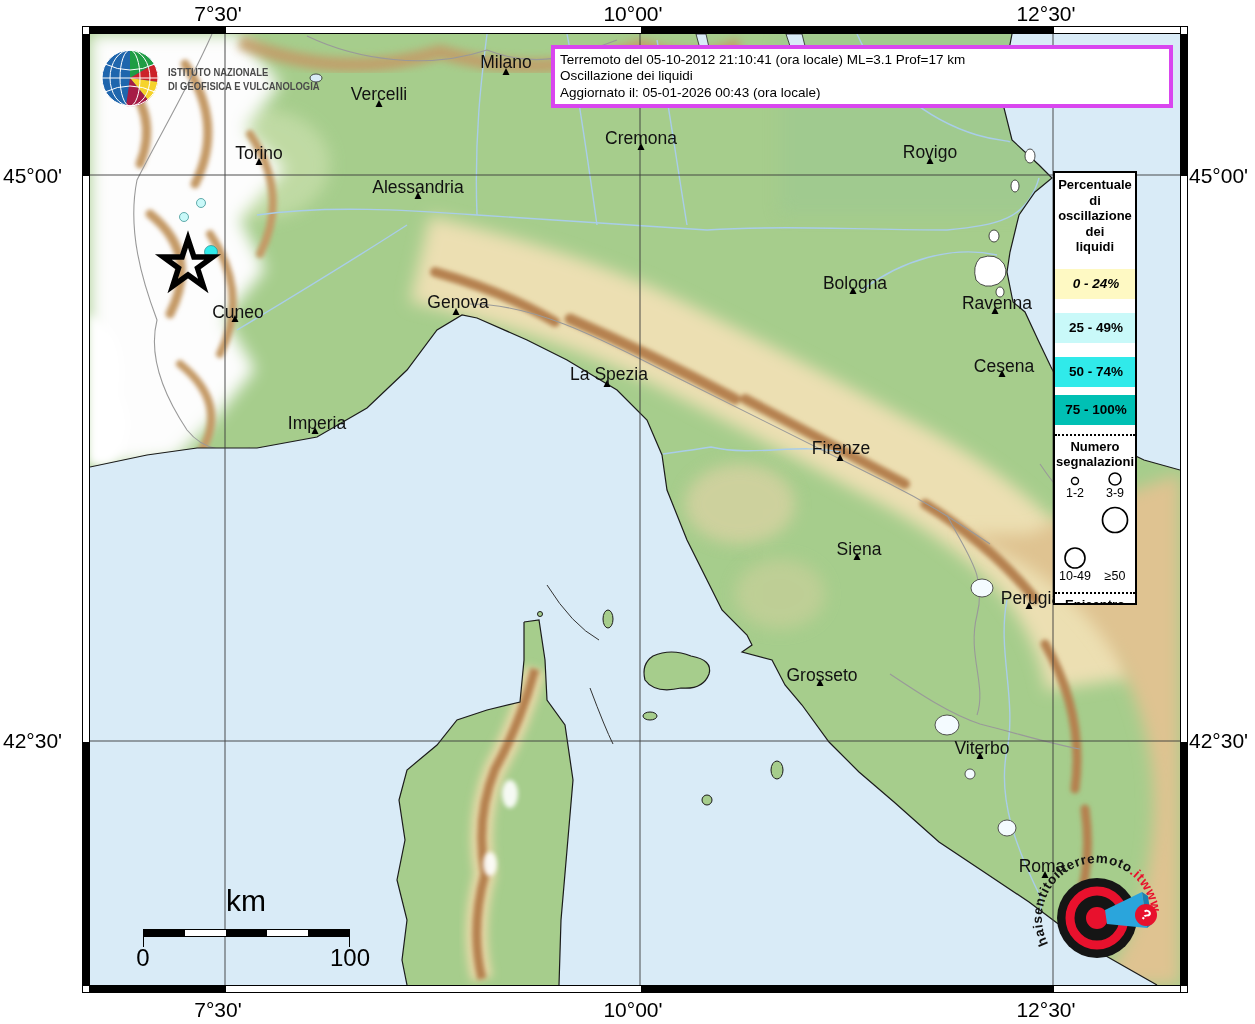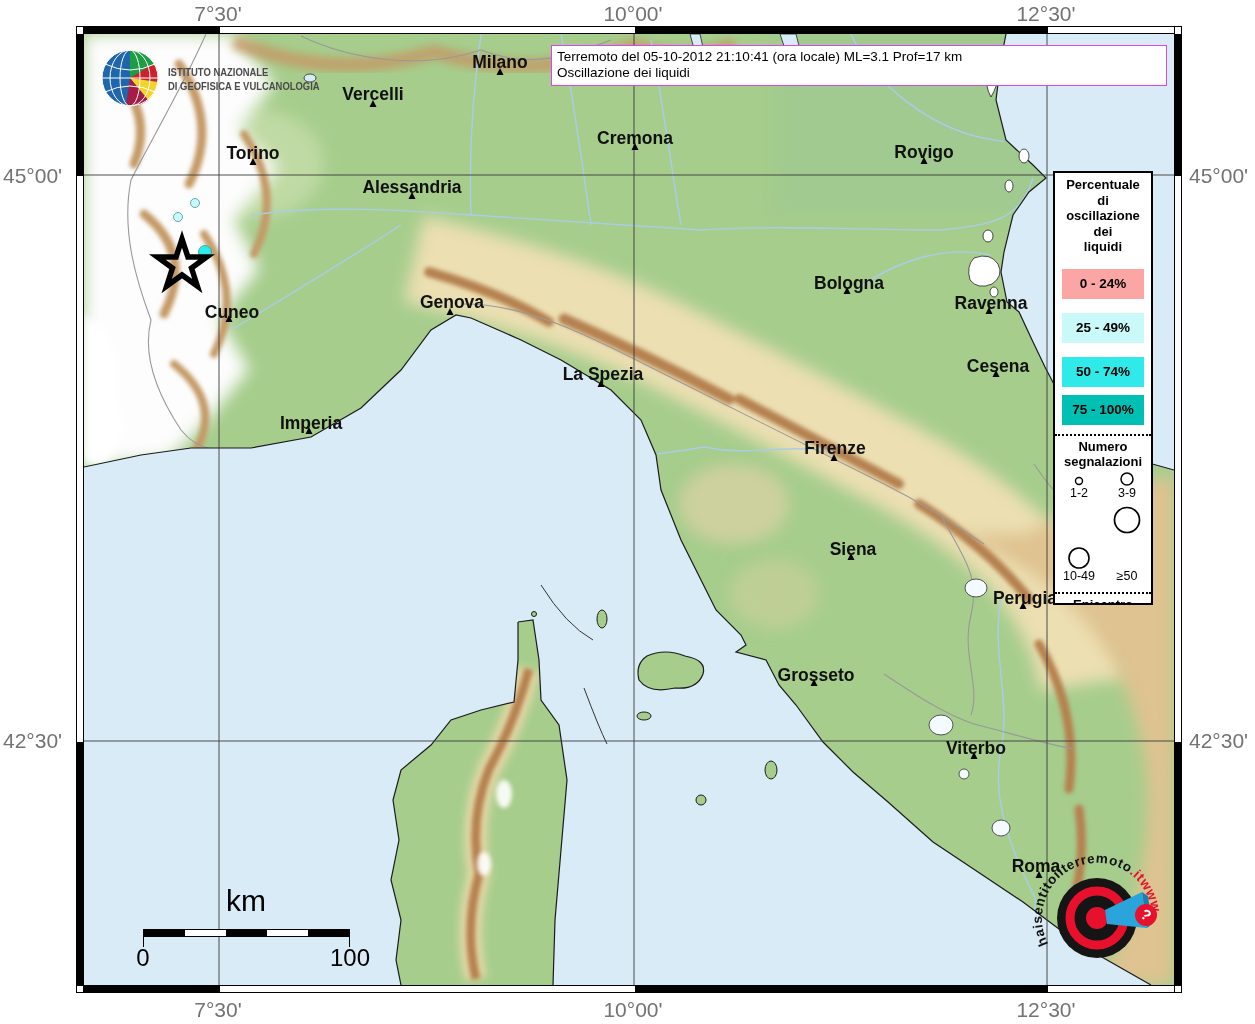--- a/index.html
+++ b/index.html
@@ -1,35 +1,35 @@
 <!DOCTYPE html>
 <html><head>
 <meta charset="utf-8">
 <style>
   html,body{margin:0;padding:0;}
   body{width:1255px;height:1024px;position:relative;background:#fff;
        font-family:"Liberation Sans",sans-serif;overflow:hidden;}
-  .axlab{position:absolute;font-size:21px;color:#737373;transform:translateX(-50%);white-space:nowrap;}
+  .axlab{position:absolute;font-size:21px;color:#000000;transform:translateX(-50%);white-space:nowrap;}
   .axlab.side{transform:none;}
   
-  .map-wrap{position:absolute;left:76px;top:26px;width:1106px;height:841px;font-weight:bold;}
+  .map-wrap{position:absolute;left:82px;top:26px;width:1106px;height:841px;}
   .bar{position:absolute;background:#fff;border:1px solid #000;box-sizing:border-box;}
   .bar-top{left:0;top:0;width:1106px;height:8px;}
   .bar-bottom{left:0;top:959px;width:1106px;height:8px;}
   .bar-left{left:0;top:0;width:8px;height:967px;}
   .bar-right{left:1098px;top:0;width:8px;height:967px;}
   .seg{position:absolute;background:#000;}
   .bar-top .seg,.bar-bottom .seg{top:0;height:6px;}
   .bar-left .seg,.bar-right .seg{left:0;width:6px;}
   .map-svg{position:absolute;left:8px;top:8px;}
   
   .info-box{position:absolute;left:551px;top:45px;width:604px;background:#fff;
-            border:1px solid #d946ef;padding:3px 5px;font-size:13.5px;line-height:16.3px;z-index:30;}
-  
-  .legend{position:absolute;left:1053px;top:171px;width:100px;height:434px;background:#fff;
+            border:4px solid #d946ef;padding:3px 5px;font-size:13.5px;line-height:16.3px;z-index:30;}
+  
+  .legend{position:absolute;left:1053px;top:171px;width:84px;height:434px;background:#fff;
           border:2px solid #000;box-sizing:border-box;z-index:30;text-align:center;overflow:hidden;}
   .legend .ltitle{font-weight:bold;font-size:13px;line-height:15.5px;margin-top:4px;}
   .swatch{width:82px;height:30px;margin:14px auto 0;display:flex;align-items:center;justify-content:center;
           font-weight:bold;font-size:13.5px;}
   .dotsep{border:none;border-top:2px dotted #000;margin:9px 0 3px;}
   .sigtitle{font-weight:bold;font-size:13px;line-height:15px;}
   .circgrid{display:grid;grid-template-columns:1fr 1fr;align-items:end;margin-top:2px;text-align:center;}
   .circcell{display:flex;flex-direction:column;align-items:center;}
   .circcell .clab{font-size:12.5px;line-height:13px;}
   .epi-title{font-weight:bold;font-size:13px;line-height:15px;}
@@ -257,31 +257,32 @@
   </div>
   <div class="bar bar-right">
     <div class="seg" style="top:7px;height:142px;"></div>
     <div class="seg" style="top:715px;height:244px;"></div>
   </div>
 </div>
 
 <div class="info-box">
   <div>Terremoto del 05-10-2012 21:10:41 (ora locale) ML=3.1 Prof=17 km</div>
   <div>Oscillazione dei liquidi</div>
+  <div>Aggiornato il: 05-01-2026 00:43 (ora locale)</div>
 </div>
 
 <div class="legend">
   <div class="ltitle">
     <div>Percentuale</div>
     <div>di</div>
     <div>oscillazione</div>
     <div>dei</div>
     <div>liquidi</div>
   </div>
-  <div class="swatch" style="background: #fca5a5;">0 - 24%</div>
+  <div class="swatch" style="background: #fef9c3; font-style: italic;">0 - 24%</div>
   <div class="swatch" style="background: rgb(201, 249, 249);">25 - 49%</div>
   <div class="swatch" style="background: rgb(48, 234, 234);">50 - 74%</div>
   <div class="swatch" style="background: rgb(0, 192, 180); margin-top: 8px;">75 - 100%</div>
   <hr class="dotsep">
   <div class="sigtitle">Numero segnalazioni</div>
   <div class="circgrid">
     <div class="circcell">
       <svg width="14" height="12">
           <circle cx="7" cy="6" r="3.5" fill="#fff" stroke="#000" stroke-width="1.4"></circle>
         </svg>

